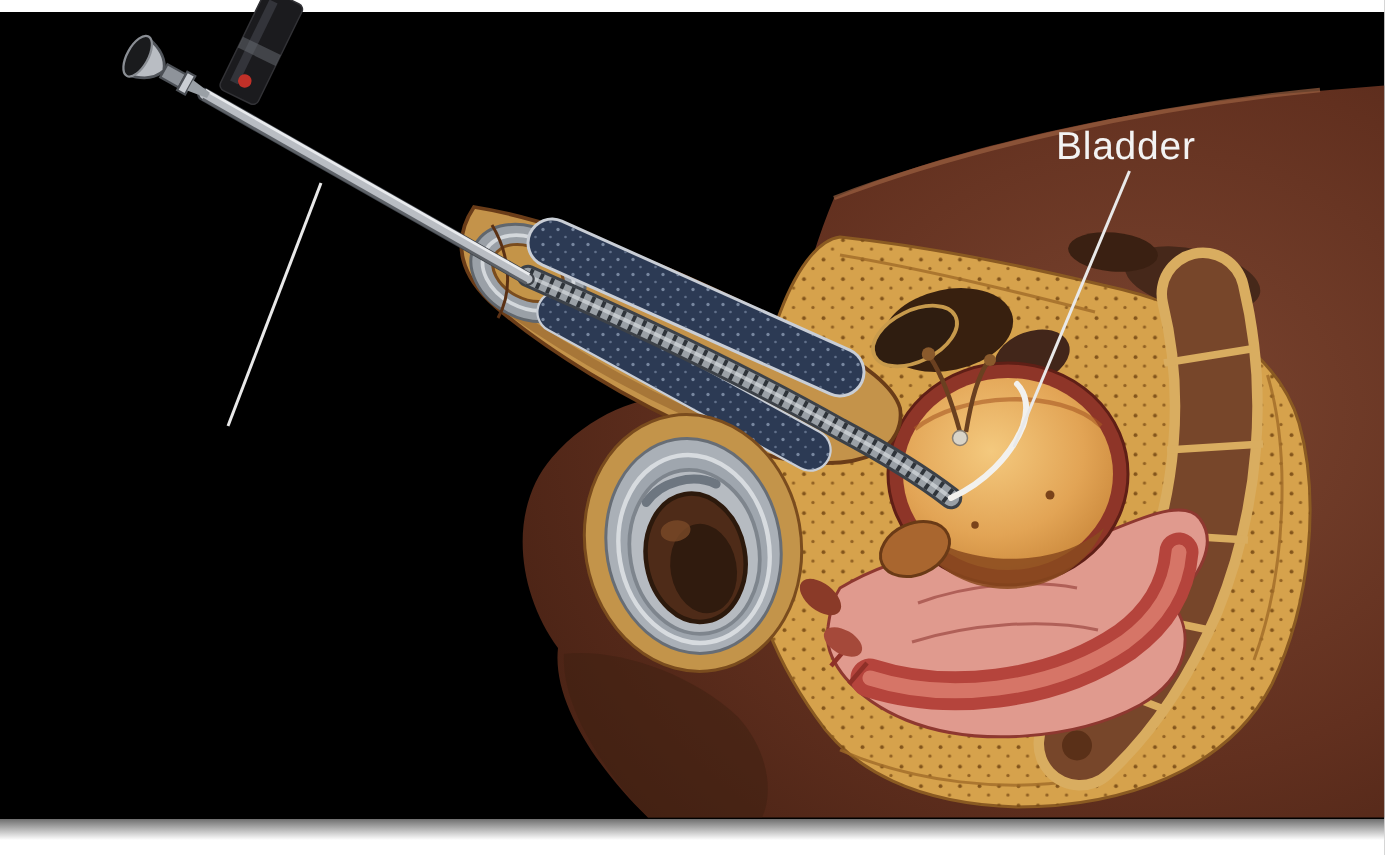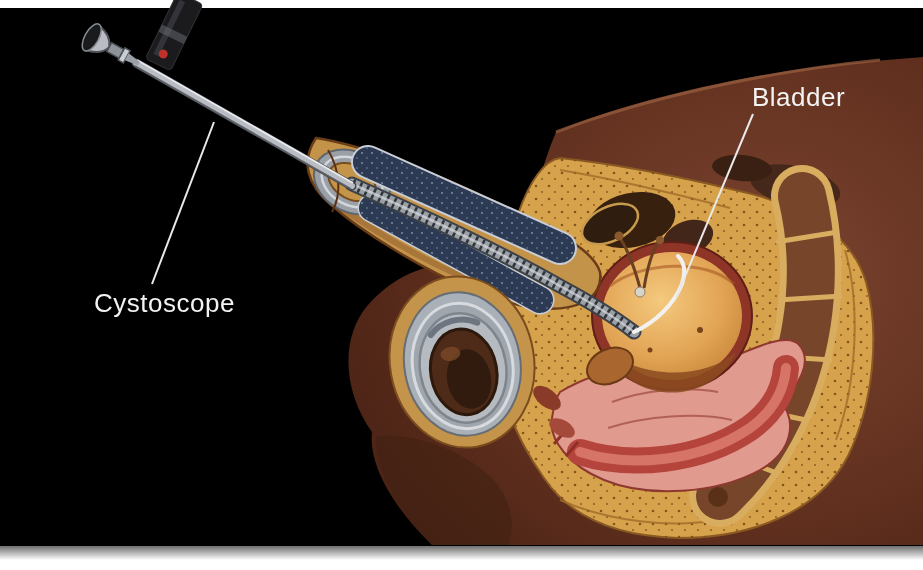--- a/index.html
+++ b/index.html
@@ -12,21 +12,21 @@
   }
   .stage svg{position:absolute;left:0;top:0;}
   .label{
     position:absolute;
     color:#f3f3f3;
     font-size:26px;
     letter-spacing:0.5px;
     white-space:nowrap;
     user-select:none;
   }
-  .label-bladder{left:704px;top:82px;margin-left:48px;}
+  .label-bladder{left:704px;top:82px;}
   .label-cystoscope{left:94px;top:288px;}
 </style>
 </head>
 <body>
 
 <div class="stage">
 
 <svg width="923" height="570" viewBox="0 0 923 570">
   <defs>
     <pattern id="dotsTan" width="13" height="13" patternUnits="userSpaceOnUse">
@@ -179,15 +179,14 @@
       <rect x="122" y="45" width="6" height="14" fill="#caced4" stroke="#4c5056" stroke-width="1.5"></rect>
       <path d="M128,48 L142,50 L142,54 L128,56 Z" fill="#9aa0a6"></path>
     </g>
   </g>
 
   <line x1="753" y1="114" x2="676" y2="298" stroke="#e9e9e9" stroke-width="2"></line>
   <line x1="152" y1="284" x2="214" y2="122" stroke="#e9e9e9" stroke-width="2"></line>
 </svg>
 
 <div class="label label-bladder">Bladder</div>
-<div class="label label-cystoscope">Cystoscope</div>
 
 </div>
 
 </body></html>

